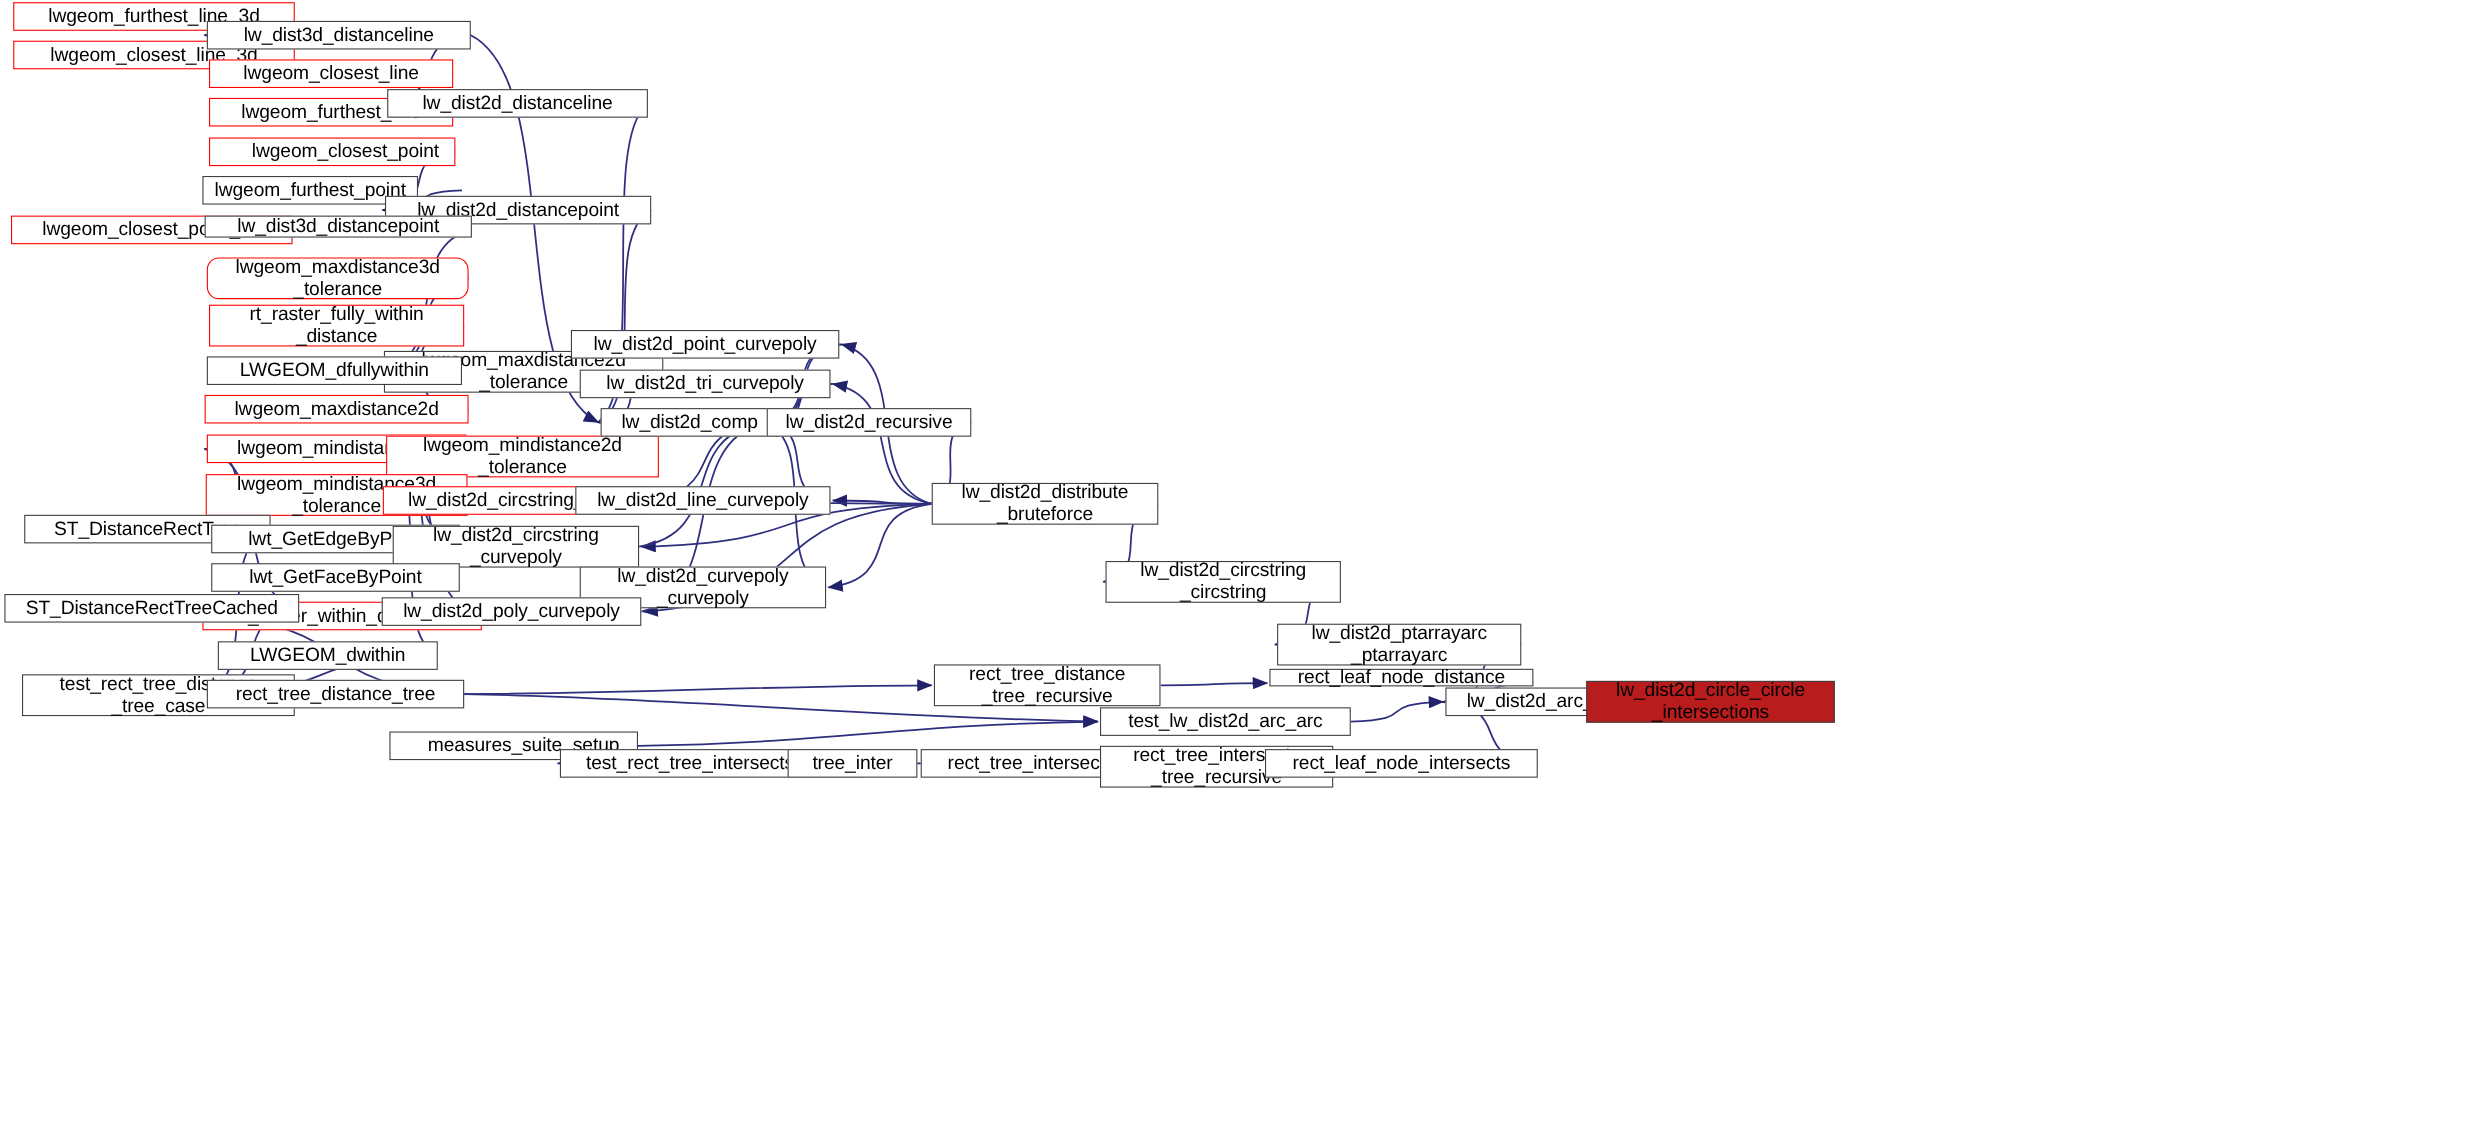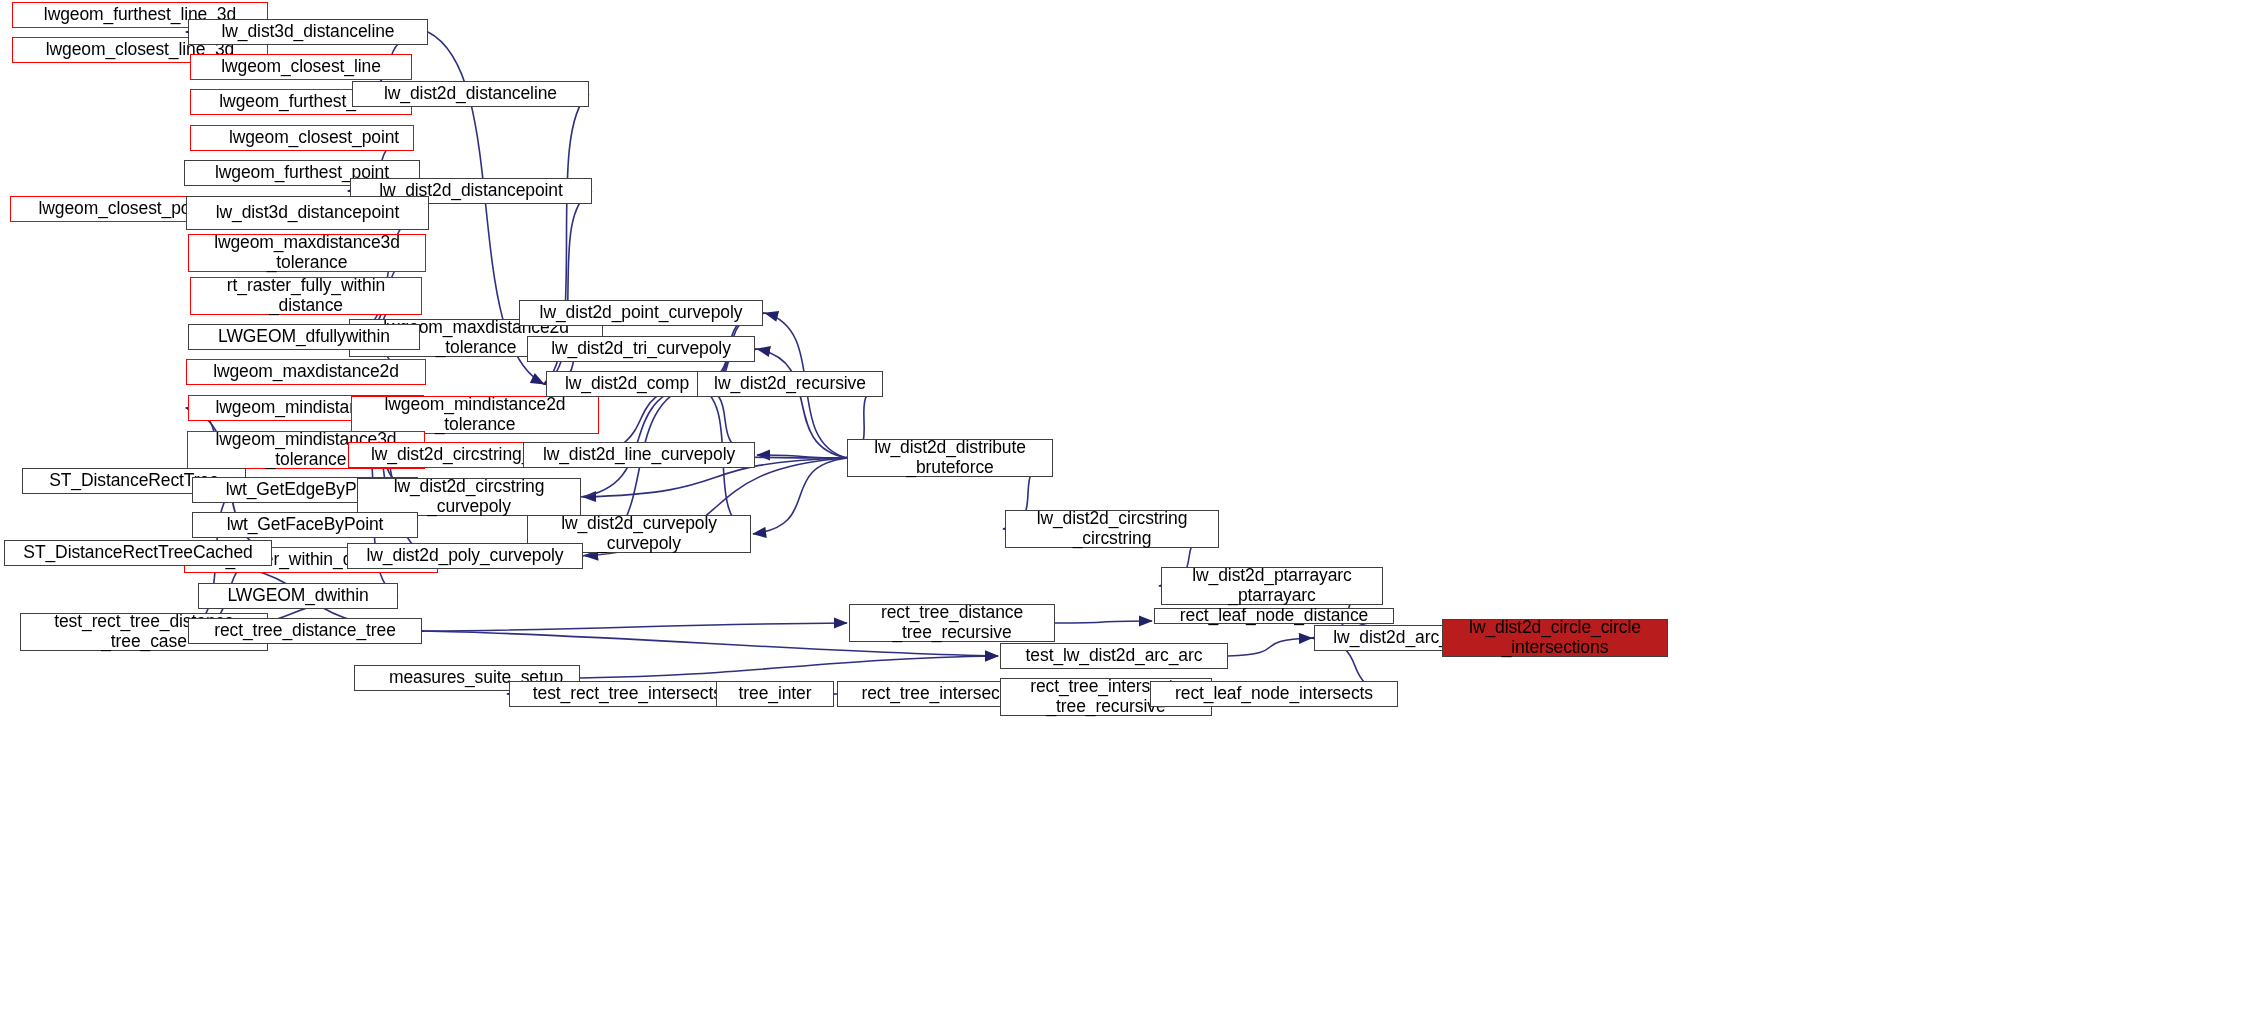--- a/index.html
+++ b/index.html
@@ -145,25 +145,25 @@
       </g>
   </svg>
   <div id="node-layer">
       <div class="node red" style="left: 12px; top: 2px; width: 256px; height: 26px;">lwgeom_furthest_line_3d</div>
       <div class="node red" style="left: 12px; top: 37px; width: 256px; height: 26px;">lwgeom_closest_line_3d</div>
       <div class="node" style="left: 188px; top: 19px; width: 240px; height: 26px;">lw_dist3d_distanceline</div>
       <div class="node red" style="left: 190px; top: 54px; width: 222px; height: 26px;">lwgeom_closest_line</div>
       <div class="node red" style="left: 190px; top: 89px; width: 222px; height: 26px;">lwgeom_furthest_line</div>
       <div class="node" style="left: 352px; top: 81px; width: 237px; height: 26px;">lw_dist2d_distanceline</div>
       <div class="node red" style="left: 190px; top: 125px; width: 224px; height: 26px; padding-left: 26px;">lwgeom_closest_point</div>
-      <div class="node" style="left: 184px; top: 160px; width: 236px; height: 26px;">lwgeom_furthest_point</div>
+      <div class="node" style="left: 184px; top: 160px; width: 196px; height: 26px;">lwgeom_furthest_point</div>
       <div class="node" style="left: 350px; top: 178px; width: 242px; height: 26px;">lw_dist2d_distancepoint</div>
       <div class="node red" style="left: 10px; top: 196px; width: 256px; height: 26px;">lwgeom_closest_point_3d</div>
-      <div class="node" style="left: 186px; top: 196px; width: 243px; height: 34px;">lw_dist3d_distancepoint</div>
-      <div class="node red" style="left: 188px; top: 234px; width: 238px; height: 38px;">lwgeom_maxdistance3d
+      <div class="node" style="left: 186px; top: 196px; width: 243px; height: 20px;">lw_dist3d_distancepoint</div>
+      <div class="node red" style="left: 188px; top: 234px; width: 238px; height: 38px; border-radius: 11px;">lwgeom_maxdistance3d
 _tolerance</div>
       <div class="node red" style="left: 190px; top: 277px; width: 232px; height: 38px;">rt_raster_fully_within
 _distance</div>
       <div class="node" style="left: 349px; top: 319px; width: 254px; height: 38px;">lwgeom_maxdistance2d
 _tolerance</div>
       <div class="node" style="left: 188px; top: 324px; width: 232px; height: 26px;">LWGEOM_dfullywithin</div>
       <div class="node red" style="left: 186px; top: 359px; width: 240px; height: 26px;">lwgeom_maxdistance2d</div>
       <div class="node red" style="left: 188px; top: 395px; width: 236px; height: 26px;">lwgeom_mindistance2d</div>
       <div class="node red" style="left: 351px; top: 396px; width: 248px; height: 38px;">lwgeom_mindistance2d
 _tolerance</div>

